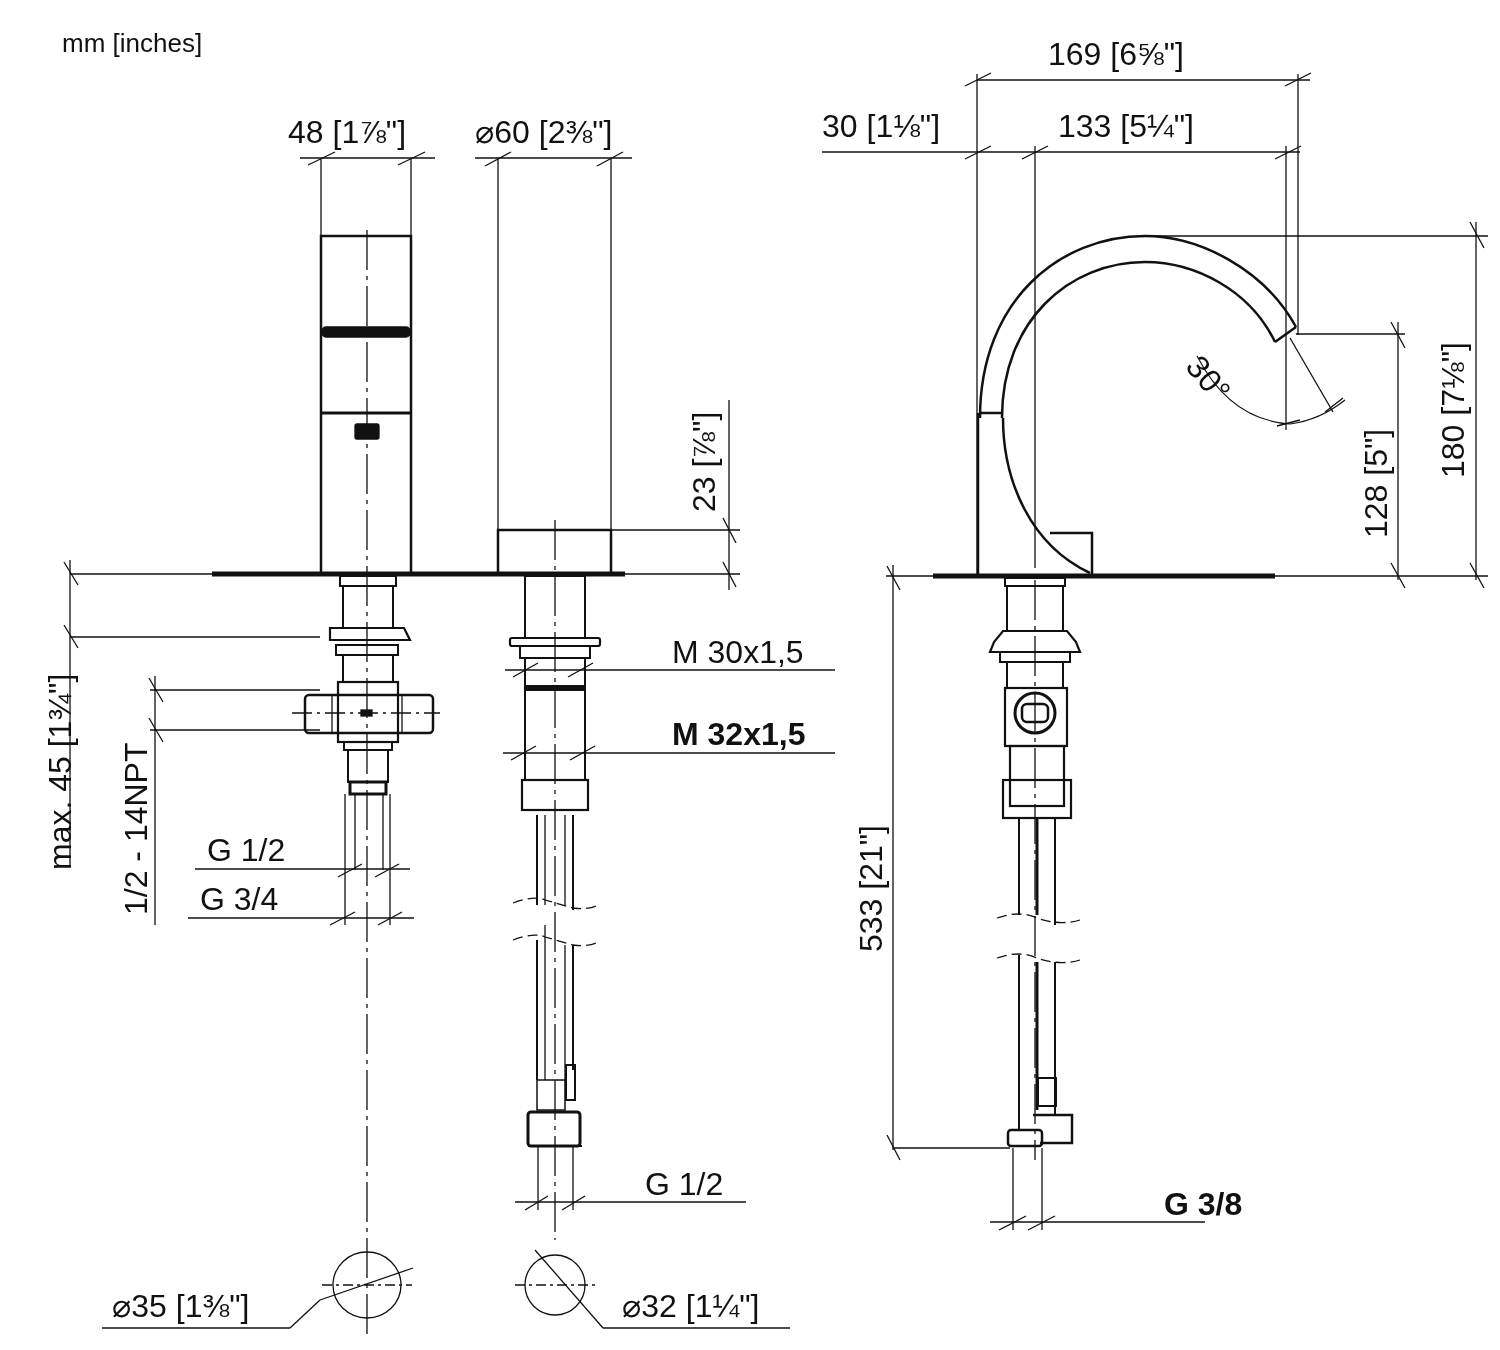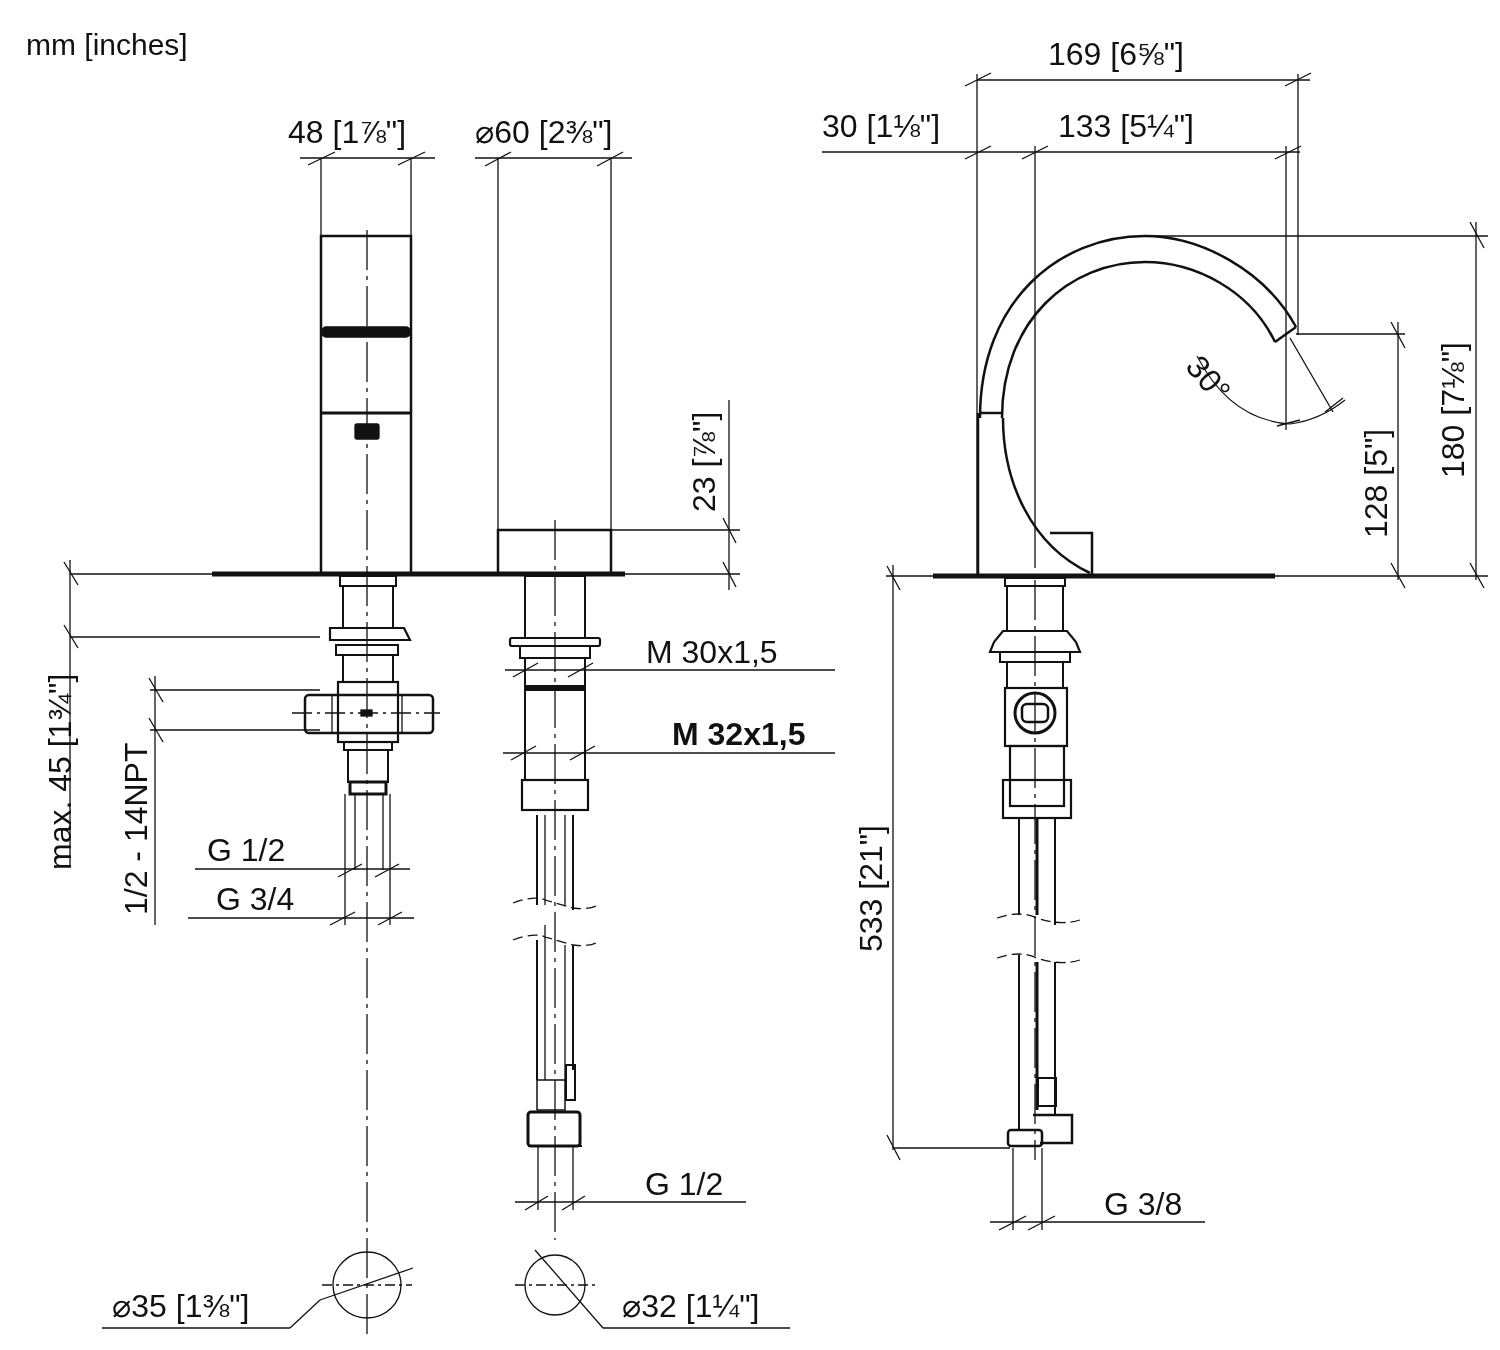--- a/index.html
+++ b/index.html
@@ -1,20 +1,20 @@
 <!DOCTYPE html>
 <html><head>
 <meta charset="utf-8">
 <style>
   html,body{margin:0;padding:0;background:#fff;}
   body{width:1500px;height:1350px;position:relative;overflow:hidden;font-family:"Liberation Sans",sans-serif;color:#111;}
   svg{position:absolute;left:0;top:0;}
   .lbl{position:absolute;font-family:"Liberation Sans",sans-serif;color:#111;white-space:nowrap;line-height:1;}
   .big{font-size:32px;}
-  .unit{font-size:30px;}
+  .unit{font-size:26px;margin-left:36px;}
   .vert{transform-origin:left top;transform:rotate(-90deg);}
 </style>
 </head>
 <body>
 
 <svg width="1500" height="1350" viewBox="0 0 1500 1350" fill="none" stroke="#111" stroke-width="1.3">
 
   <g>
 
     <line x1="300" y1="158" x2="435" y2="158"></line>
@@ -211,29 +211,29 @@
 </svg>
 
 <div class="lbl unit" style="left:26px;top:30px;">mm [inches]</div>
 
 <div class="lbl big" style="left:288px;top:116px;">48 [1⅞"]</div>
 <div class="lbl big" style="left:475px;top:116px;">⌀60 [2⅜"]</div>
 
 <div class="lbl big vert" style="left:44px;top:870px;">max. 45 [1¾"]</div>
 <div class="lbl big vert" style="left:120px;top:915px;">1/2 - 14NPT</div>
 <div class="lbl big" style="left:207px;top:834px;">G 1/2</div>
-<div class="lbl big" style="left:216px;top:883px;">G 3/4</div>
+<div class="lbl big" style="left:200px;top:883px;">G 3/4</div>
 <div class="lbl big" style="left:112px;top:1290px;">⌀35 [1⅜"]</div>
 
 <div class="lbl big vert" style="left:688px;top:512px;">23 [⅞"]</div>
-<div class="lbl big" style="left:646px;top:636px;">M 30x1,5</div>
+<div class="lbl big" style="left:672px;top:636px;">M 30x1,5</div>
 <div class="lbl big" style="left:672px;top:718px;font-weight:bold;">M 32x1,5</div>
 <div class="lbl big" style="left:645px;top:1168px;">G 1/2</div>
 <div class="lbl big" style="left:622px;top:1290px;">⌀32 [1¼"]</div>
 
 <div class="lbl big" style="left:1048px;top:38px;">169 [6⅝"]</div>
 <div class="lbl big" style="left:822px;top:110px;">30 [1⅛"]</div>
 <div class="lbl big" style="left:1058px;top:110px;">133 [5¼"]</div>
 <div class="lbl big" style="left:1205px;top:350px;transform:rotate(50deg);transform-origin:left top;">30°</div>
 <div class="lbl big vert" style="left:1360px;top:538px;">128 [5"]</div>
 <div class="lbl big vert" style="left:1437px;top:478px;">180 [7⅛"]</div>
 <div class="lbl big vert" style="left:855px;top:952px;">533 [21"]</div>
-<div class="lbl big" style="left:1104px;top:1188px;">G 3/8</div>
+<div class="lbl big" style="left:1164px;top:1188px;font-weight:bold;">G 3/8</div>
 
 </body></html>

